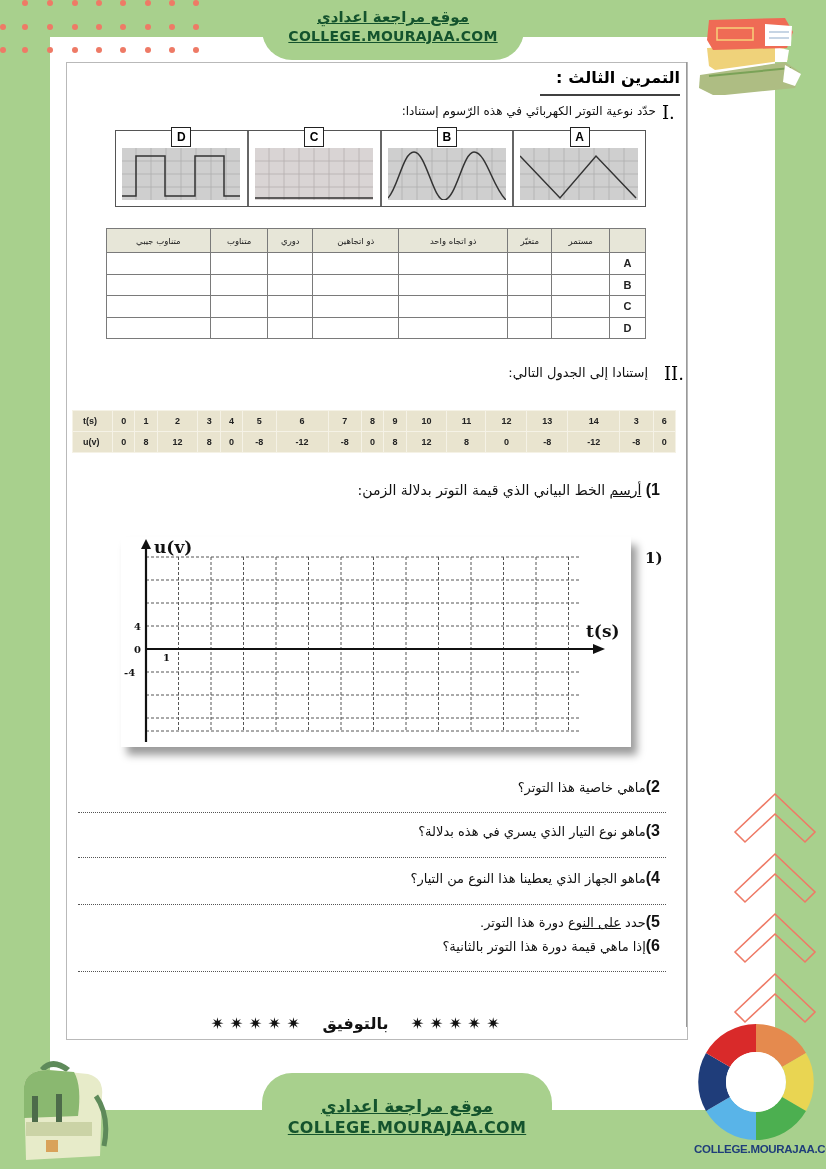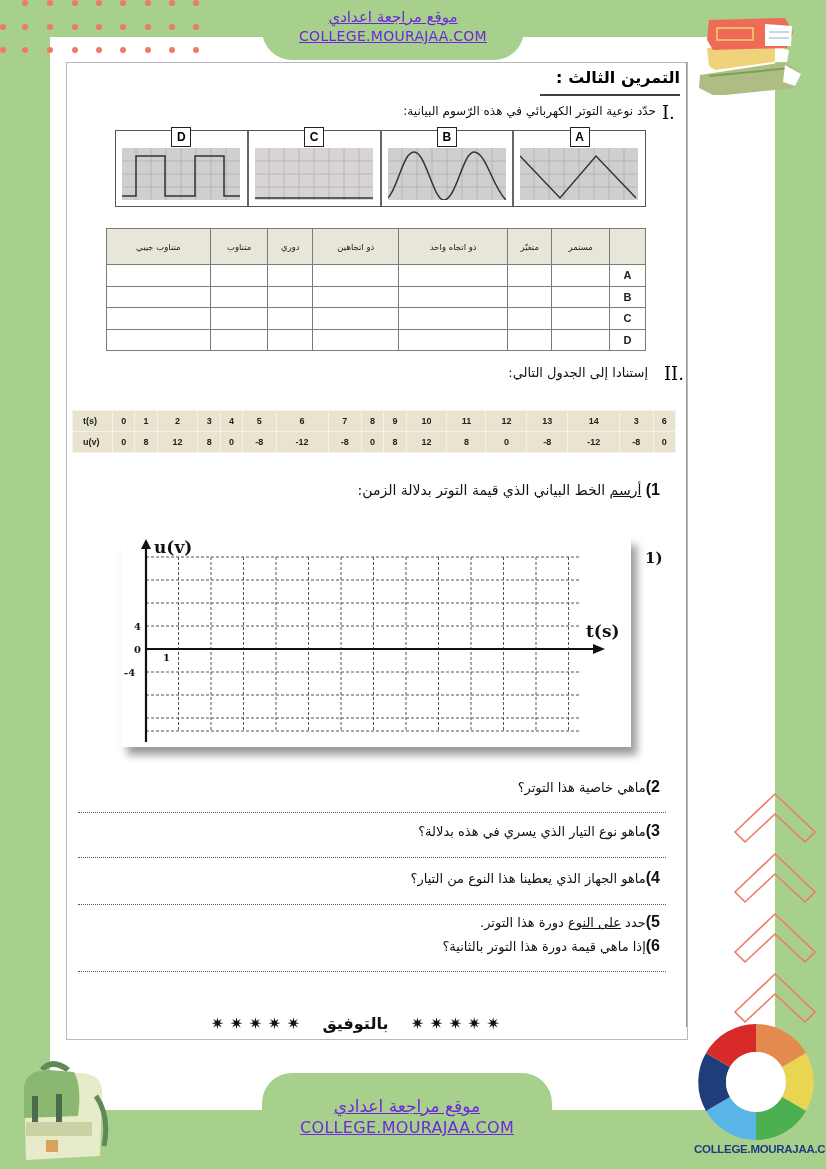--- a/index.html
+++ b/index.html
@@ -10,21 +10,21 @@
   .sheet { position: absolute; left: 50px; top: 37px; width: 725px; height: 1073px; background: #ffffff; }
   .green-left { position: absolute; left: 0; top: 0; width: 50px; height: 1169px; background: #a8d08d; }
   .green-right { position: absolute; left: 775px; top: 0; width: 51px; height: 1169px; background: #a8d08d; }
   .green-top { position: absolute; left: 0; top: 0; width: 826px; height: 37px; background: #a8d08d; }
   .green-bottom { position: absolute; left: 0; top: 1110px; width: 826px; height: 59px; background: #a8d08d; }
 
   .dots { position: absolute; }
   .dot { position: absolute; width: 6px; height: 6px; border-radius: 50%; background: #ee7a66; }
 
   
-  .banner { position: absolute; background: #a8d08d; border-radius: 30px 30px 0 0; text-align: center; color: #6d28d9; font-weight: normal; }
+  .banner { position: absolute; background: #a8d08d; border-radius: 30px 30px 0 0; text-align: center; color: #14532d; font-weight: bold; }
   .banner-top { left: 262px; top: 0; width: 262px; height: 60px; border-radius: 0 0 30px 30px; padding-top: 8px; }
   .banner-bottom { left: 262px; top: 1073px; width: 290px; height: 96px; padding-top: 22px; }
   .banner .ar { font-family: "DejaVu Sans", sans-serif; font-size: 15px; text-decoration: underline; line-height: 19px; }
   .banner .en { font-family: "DejaVu Sans", sans-serif; font-size: 14px; text-decoration: underline; line-height: 19px; letter-spacing: 0.3px; }
   .banner-bottom .ar { font-size: 17px; line-height: 22px; }
   .banner-bottom .en { font-size: 16px; line-height: 22px; }
 
   
   .doc { position: absolute; left: 66px; top: 62px; width: 622px; height: 978px; border: 1px solid #b9b9b9; background: #ffffff; }
   .doc-rightline { position: absolute; left: 686px; top: 62px; width: 1px; height: 965px; background: #9a9a9a; }
@@ -39,21 +39,21 @@
   .scope-strip { position: absolute; left: 115px; top: 130px; width: 531px; height: 77px; border: 1px solid #555; background: #fff; display: flex; }
   .scope { position: relative; flex: 1; border-right: 2px solid #666; }
   .scope:last-child { border-right: none; }
   .scope-label { position: absolute; top: -4px; left: 50%; transform: translateX(-50%); width: 20px; height: 20px; background: #fff; border: 1px solid #222; font-weight: bold; font-size: 12px; text-align: center; line-height: 18px; font-family: "Liberation Sans", sans-serif; }
   .scope svg { position: absolute; left: 6px; top: 17px; }
 
   
   table { border-collapse: collapse; }
   .cls-table { position: absolute; left: 106px; top: 228px; width: 540px; direction: rtl; }
   .cls-table th, .cls-table td { border: 1px solid #7a7a7a; height: 21.5px; font-size: 8.5px; font-weight: normal; color: #222; text-align: center; }
-  .cls-table th { background: #e7e6d8; height: 36px; }
+  .cls-table th { background: #e7e6d8; height: 24px; }
   .cls-table td.rowhead { font-family: "Liberation Sans", sans-serif; font-weight: bold; font-size: 11px; width: 36px; }
 
   
   .data-table { position: absolute; left: 72px; top: 410px; width: 604px; background: #e9e4cf; }
   .data-table td { font-family: "Liberation Sans", sans-serif; font-weight: bold; font-size: 9px; color: #222; text-align: center; height: 21px; border: 1px solid #f5f2e6; }
   .data-table td.lab { text-align: left; padding-left: 10px; width: 40px; }
 
   
   .graph-card { position: absolute; left: 121px; top: 537px; width: 510px; height: 210px; background: #fff; box-shadow: 6px 8px 8px #9c9c9c; }
   .graph-card svg { position: absolute; left: 0; top: 0; }
@@ -122,21 +122,21 @@
 </svg>
 
 <div class="doc"></div>
 <div class="doc-rightline"></div>
 
 <div class="title-wrap">
   <span>التمرين الثالث</span><span class="title-colon">:</span>
 </div>
 
 <div class="roman" style="left:662px;top:102px">I.</div>
-<div class="line-text" style="right:170px;top:104px;font-size:12px">حدّد نوعية التوتر الكهربائي في هذه الرّسوم البيانية:</div>
+<div class="line-text" style="right:170px;top:104px;font-size:12px">حدّد نوعية التوتر الكهربائي في هذه الرّسوم إستنادا:</div>
 
 <div class="scope-strip">
   <div class="scope">
     <div class="scope-label">D</div>
     <svg width="118" height="52">
       <rect width="118" height="52" fill="#cfcfcf"></rect>
       <g stroke="#aeaeae" stroke-width="0.8">
           <line x1="14" y1="0" x2="14" y2="52"></line>
           <line x1="29" y1="0" x2="29" y2="52"></line>
           <line x1="44" y1="0" x2="44" y2="52"></line>

